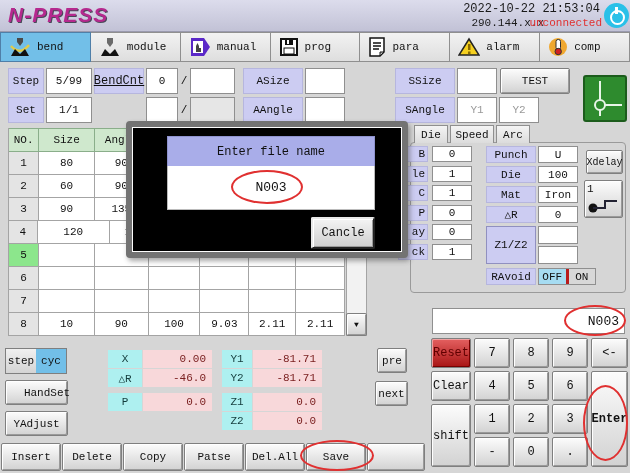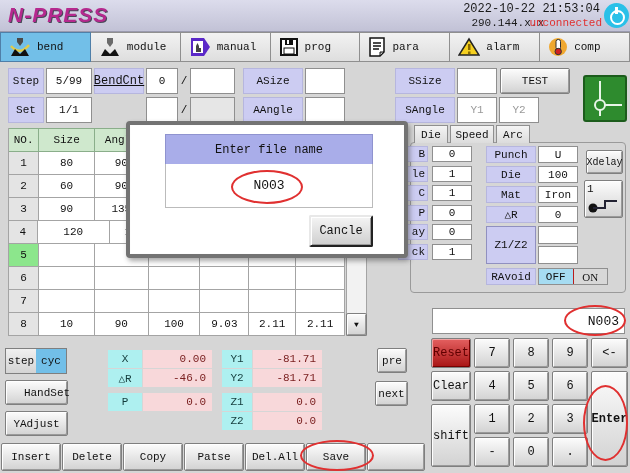--- a/index.html
+++ b/index.html
@@ -35,42 +35,42 @@
        box-shadow:inset 1px 1px 0 #ffffff, inset -1px -1px 0 #9a9a9a;
        display:flex;align-items:center;justify-content:center;cursor:pointer;border-radius:2px;}
   .slash{display:flex;align-items:center;justify-content:center;width:10px;}
   
   .cell{border-right:1px solid #a4a4a4;border-bottom:1px solid #a4a4a4;display:flex;align-items:center;justify-content:center;background:#fff;}
   .cell.head{background:#cfe8cd;border-color:#8aae8a;border-top:1px solid #8aae8a;}
   .cell.no{background:#e4e4e4;}
   .cell.sel{background:#8ce68c;}
   .tblwrap{border-left:1px solid #a4a4a4;}
   
-  .dialog{left:126px;top:121px;width:282px;height:137px;background:#ffffff;border:4px solid #737373;
+  .dialog{left:126px;top:121px;width:282px;height:137px;background:#000000;border:6px solid #737373;
           border-radius:4px;box-shadow:2px 3px 5px rgba(60,60,60,.45), inset 0 0 0 1px #fdfdfd;z-index:10;}
   .dlg-head{position:absolute;left:35px;top:9px;width:206px;height:30px;background:#a9ade9;border:1px solid #8f93cf;
             display:flex;align-items:center;justify-content:center;font-size:12px;}
   .dlg-field{position:absolute;left:35px;top:39px;width:206px;height:43px;background:#fff;border:1px solid #bbb;border-top:none;
              display:flex;align-items:center;justify-content:center;font-size:13px;}
   .dlg-cancel{position:absolute;left:179px;top:90px;width:60px;height:28px;font-size:12px;
               border-width:2px;border-style:outset;border-color:#e8e8e8 #777 #777 #e8e8e8;background:linear-gradient(180deg,#f4f4f4,#cfcfcf);}
   
   .ann{border:2px solid #e03030;border-radius:50%;z-index:20;pointer-events:none;}
   
   .st-l{background:#aef0f0;display:flex;align-items:center;justify-content:center;color:#143c3c;}
   .st-v{background:#f8d8da;display:flex;align-items:center;justify-content:flex-end;padding-right:6px;color:#7a2020;}
   
   .key{font-size:12px;}
   .key.red{background:linear-gradient(180deg,#e46060,#a81414);color:#600000;box-shadow:inset 1px 1px 0 #f0a0a0, inset -1px -1px 0 #700;}
   .ptab{background:linear-gradient(180deg,#f4f4f4,#dcdcdc);border:1px solid #8f8f8f;border-bottom:none;
         display:flex;align-items:center;justify-content:center;}
   .panelbox{border:1px solid #9a9a9a;border-radius:4px;}
   .onoff{display:flex;border:1px solid #8f8f8f;}
   .onoff .off{background:#a6dcf2;flex:1;display:flex;align-items:center;justify-content:center;}
-  .onoff .on{background:#d8d8d8;flex:1;display:flex;align-items:center;justify-content:center;border-left:1px solid #b91c1c;font-family:Liberation Serif, serif;}
+  .onoff .on{background:#d8d8d8;flex:1;display:flex;align-items:center;justify-content:center;border-left:3px solid #b91c1c;}
 </style>
 </head>
 <body>
 
 <div class="screen">
 
   <div class="abs topbar">
     <div class="abs logo">N-PRESS</div>
     <div class="abs dt">2022-10-22 21:53:04</div>
     <div class="abs ip">290.144.x.x</div>
@@ -287,21 +287,21 @@
   <div class="abs lbl" style="left:486px;top:166px;width:50px;height:17px;">Die</div>
   <div class="abs fld" style="left:538px;top:166px;width:40px;height:17px;">100</div>
   <div class="abs lbl" style="left:486px;top:186px;width:50px;height:17px;">Mat</div>
   <div class="abs fld" style="left:538px;top:186px;width:40px;height:17px;">Iron</div>
   <div class="abs lbl" style="left:486px;top:206px;width:50px;height:17px;">△R</div>
   <div class="abs fld" style="left:538px;top:206px;width:40px;height:17px;">0</div>
   <div class="abs lbl" style="left:486px;top:226px;width:50px;height:38px;border:1px solid #9090c0;">Z1/Z2</div>
   <div class="abs fld" style="left:538px;top:226px;width:40px;height:18px;"></div>
   <div class="abs fld" style="left:538px;top:246px;width:40px;height:18px;"></div>
   <div class="abs lbl" style="left:486px;top:268px;width:50px;height:17px;">RAvoid</div>
-  <div class="abs onoff" style="left:538px;top:268px;width:70px;height:17px;">
+  <div class="abs onoff" style="left:538px;top:268px;width:58px;height:17px;">
     <div class="off">OFF</div>
     <div class="on">ON</div>
   </div>
   <div class="abs btn" style="left:586px;top:150px;width:37px;height:24px;font-size:10px;">Xdelay</div>
   <div class="abs btn" style="left:584px;top:180px;width:39px;height:38px;flex-direction:column;align-items:flex-start;padding:1px 2px;">
     <span style="line-height:11px;">1</span>
     <svg width="34" height="20">
       <circle cx="6" cy="13" r="4.5" fill="#111"></circle>
       <path d="M6,13 h12 v-7 h12" stroke="#223" stroke-width="2" fill="none"></path>
     </svg>

